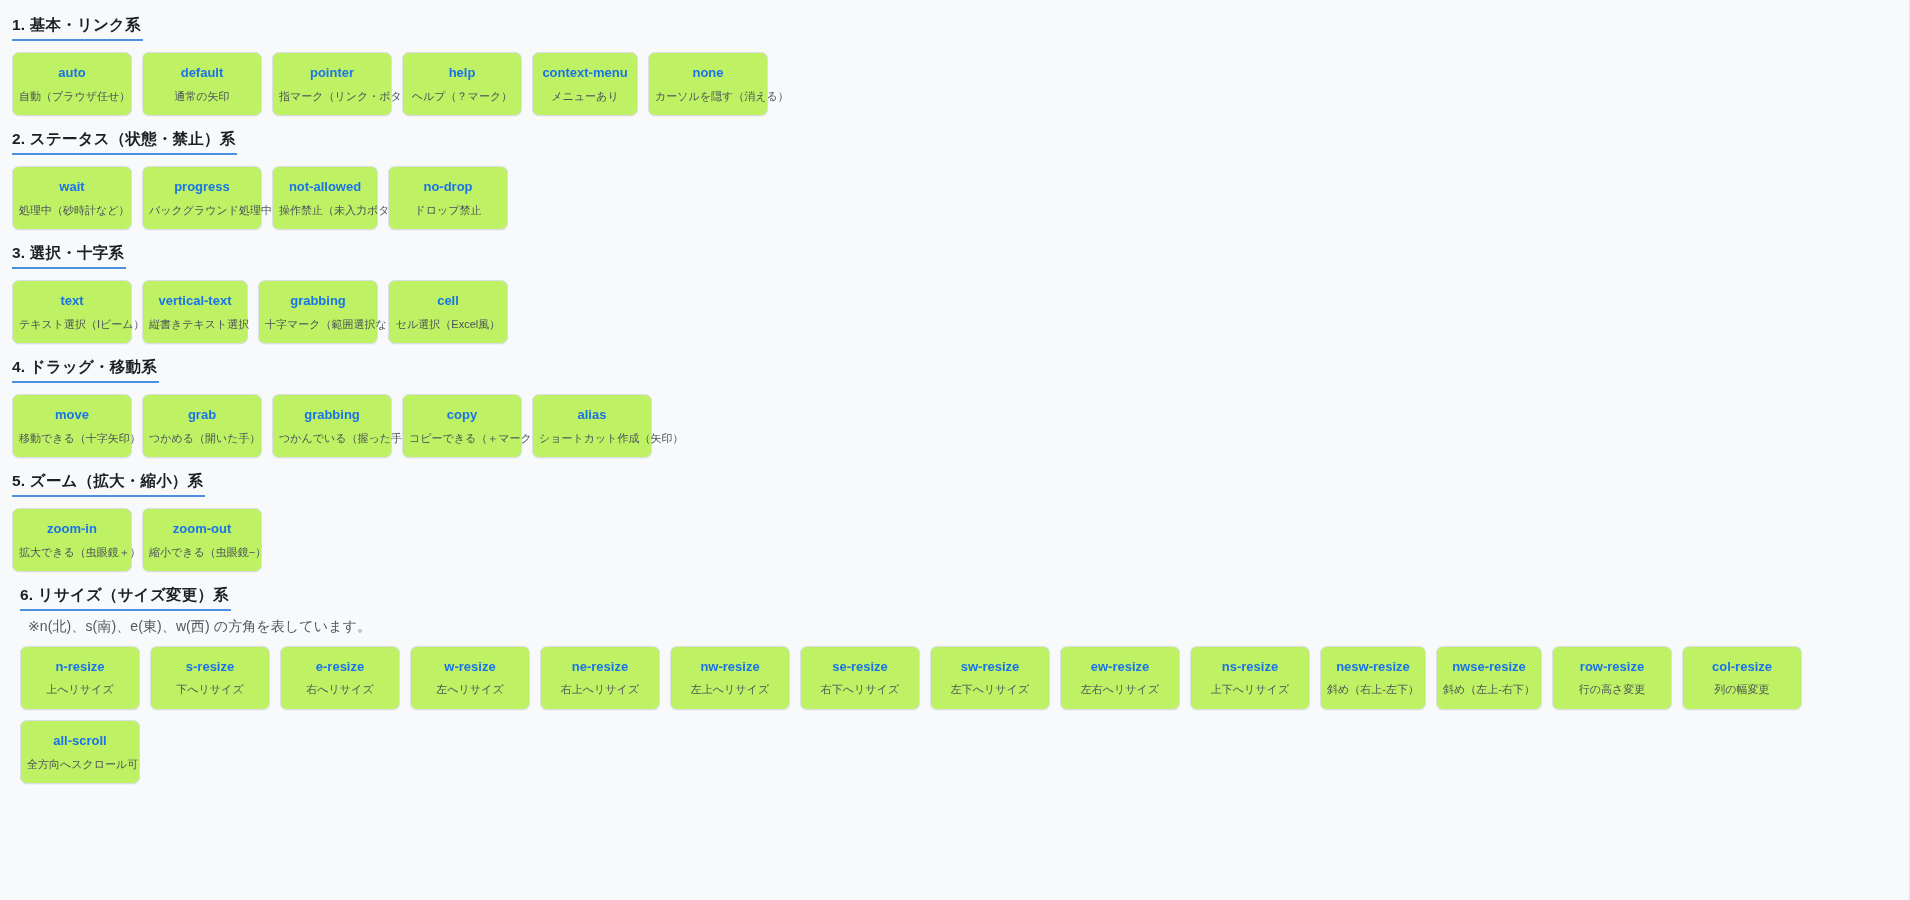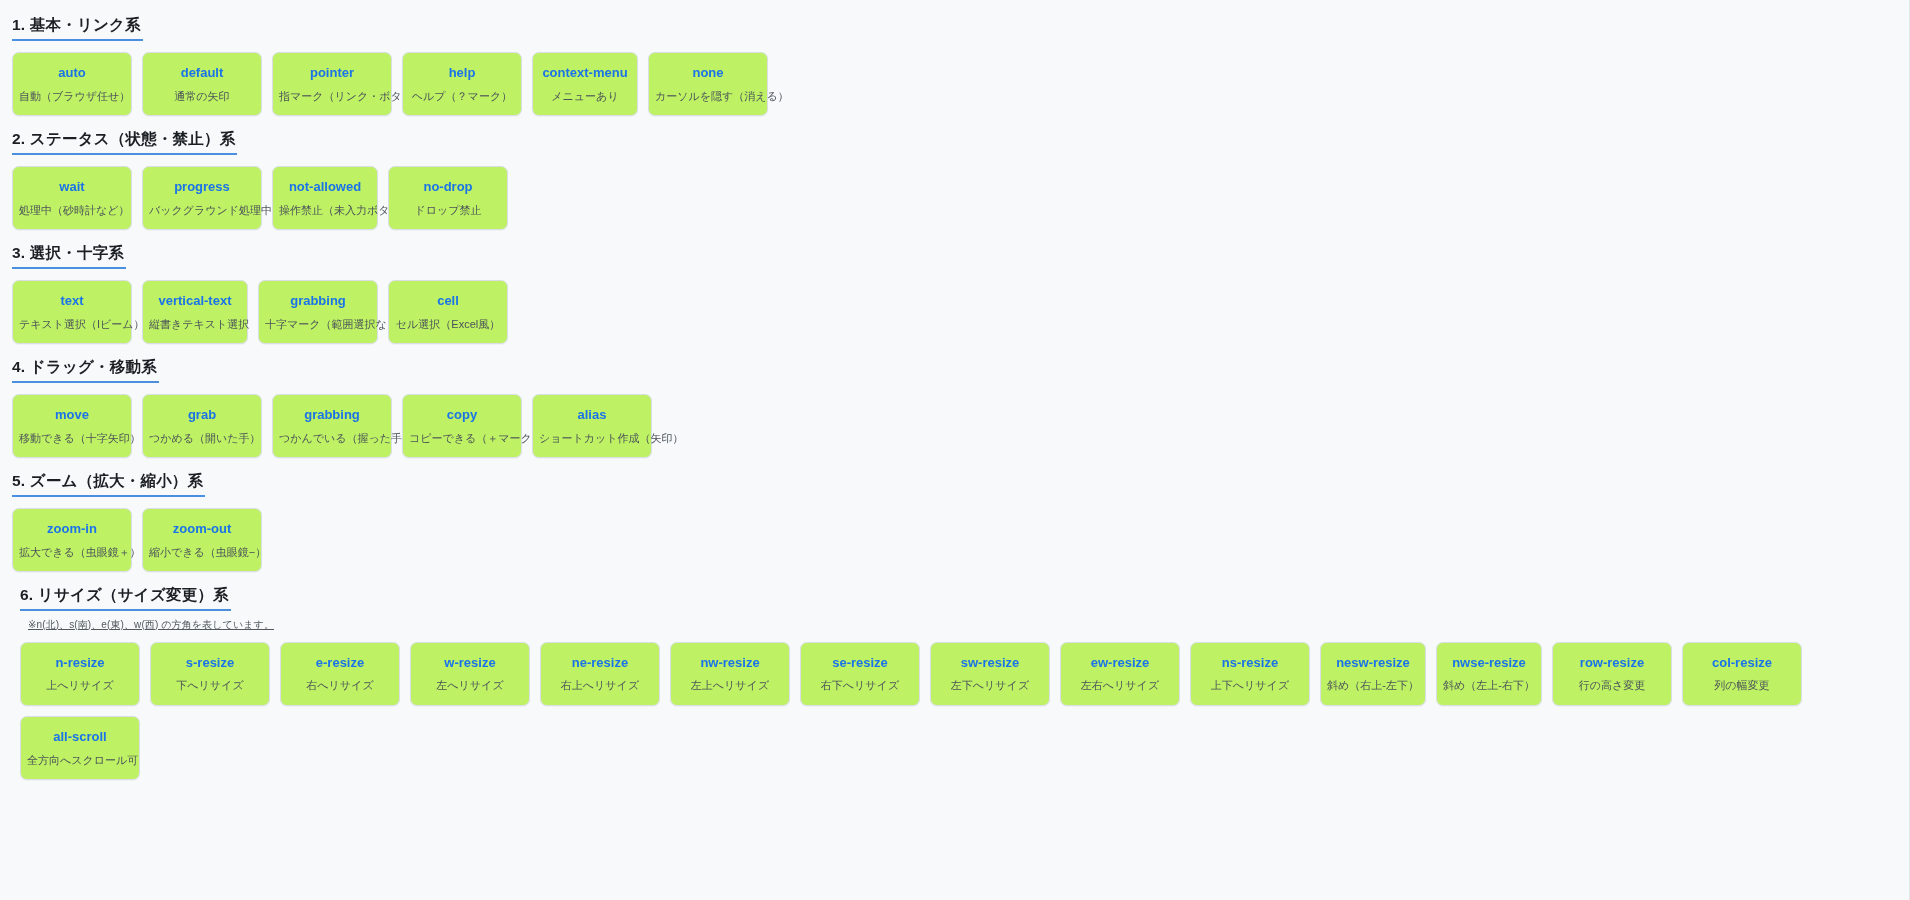--- a/index.html
+++ b/index.html
@@ -35,25 +35,24 @@
     font-weight: bold;
     color: #1b1f24;
     letter-spacing: 0.2px;
     margin: 0 0 11px 0;
     padding: 0 2px 5px 0;
     border-bottom: 2px solid #4a8fe0;
     line-height: 1.15;
   }
 
   .section-note {
-    font-size: 10px;
+    font-size: 14px;
     color: #51585f;
     margin: -4px 0 10px 8px;
     letter-spacing: 0.1px;
-    text-decoration: underline;
   }
 
   .cards {
     display: flex;
     flex-wrap: wrap;
     gap: 10px;
     align-items: stretch;
   }
 
   .card {

